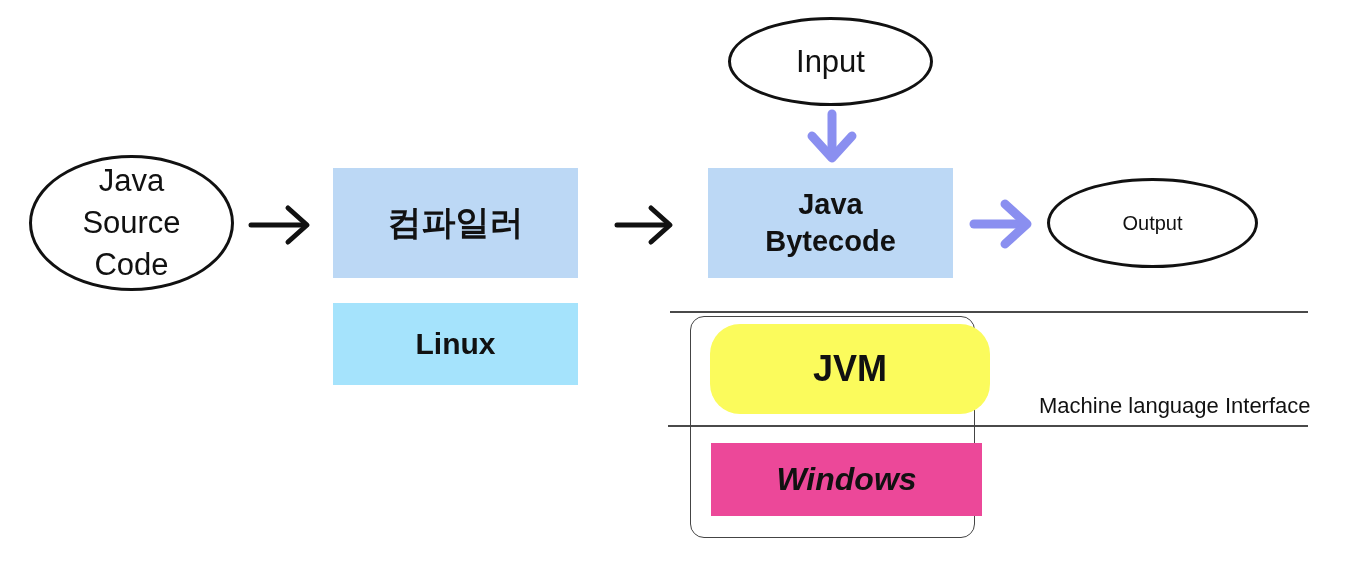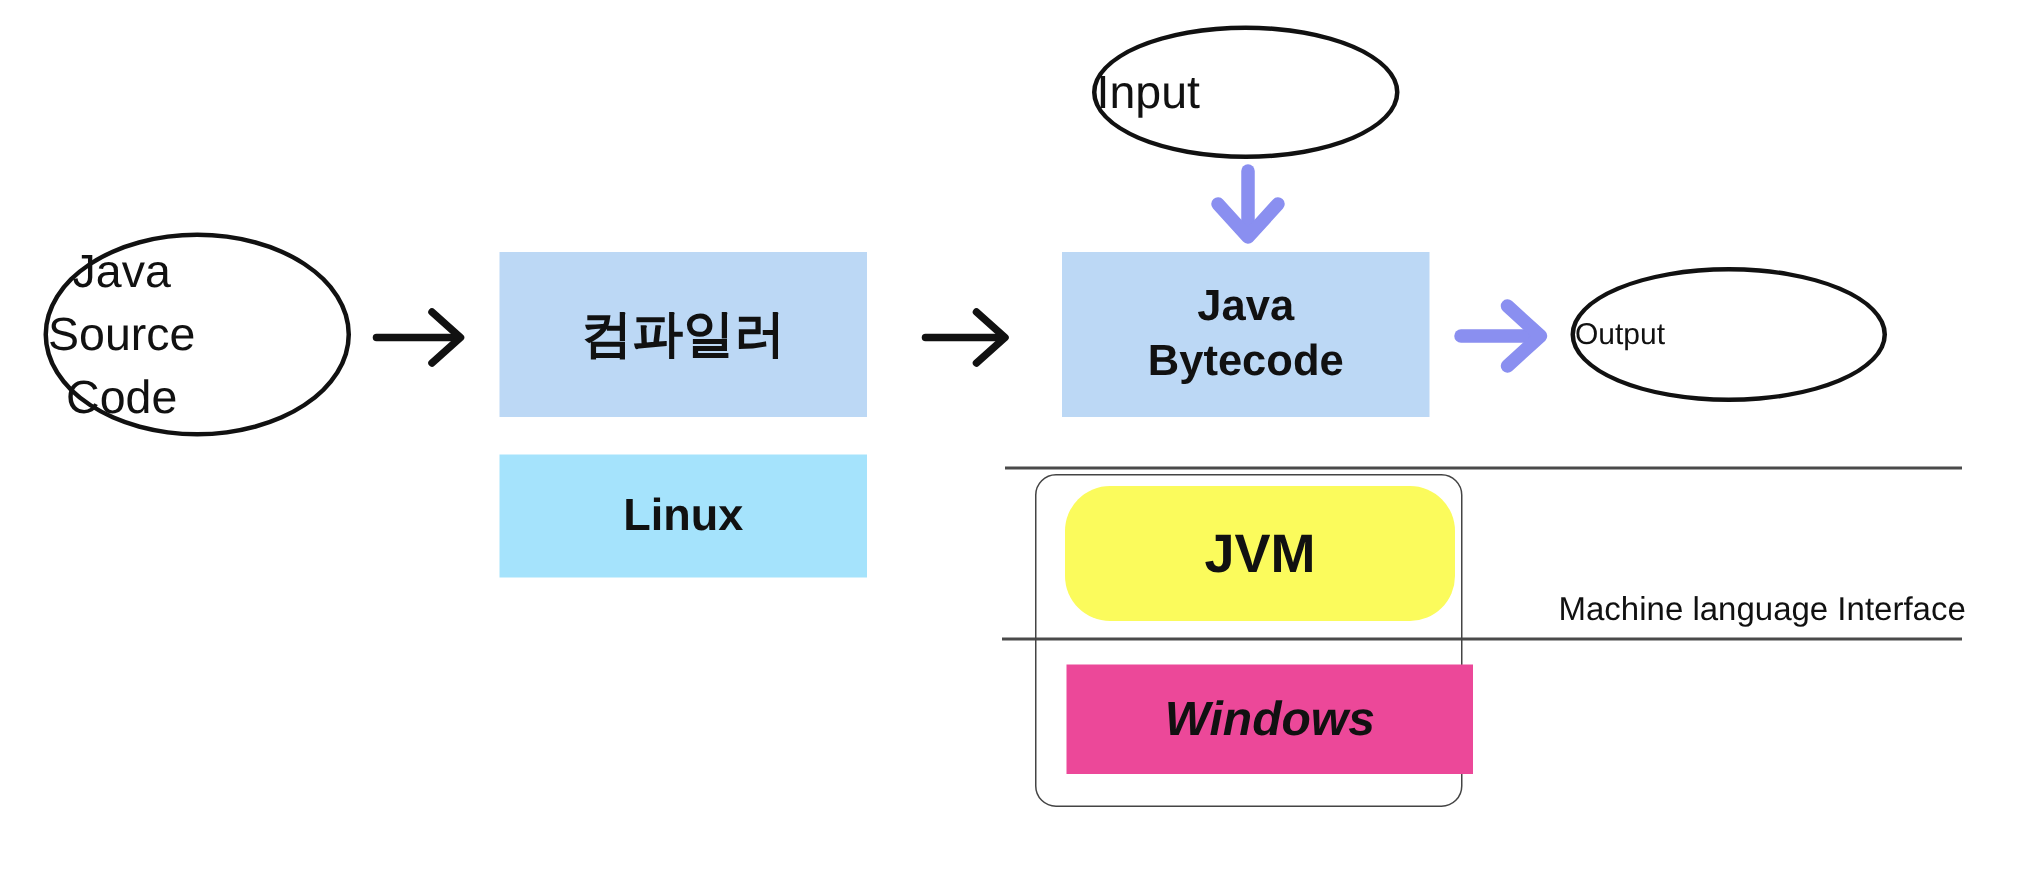--- a/index.html
+++ b/index.html
@@ -14,21 +14,21 @@
     overflow: hidden;
   }
 
   .svg-layer {
     position: absolute;
     left: 0; top: 0;
     width: 1362px; height: 586px;
     pointer-events: none;
   }
 
-  .node { position: absolute; display: flex; align-items: center; text-align: center; }
+  .node { position: absolute; display: flex; align-items: center; justify-content: center; text-align: center; }
   .node .label { white-space: pre-line; }
 
   
   .ellipse {
     border: 3px solid #111;
     border-radius: 50%;
     background: #fff;
   }
   .ellipse-java-source { left: 29px; top: 155px; width: 205px; height: 136px; }
   .ellipse-java-source .label { font-size: 31px; font-weight: 500; line-height: 42px; }
@@ -43,21 +43,21 @@
 
   .box-compiler { left: 333px; top: 168px; width: 245px; height: 110px; background: #BCD8F5; }
   .box-compiler .label { font-size: 34px; }
 
   .box-linux { left: 333px; top: 303px; width: 245px; height: 82px; background: #A5E3FC; }
   .box-linux .label { font-size: 30px; }
 
   .box-java-bytecode { left: 708px; top: 168px; width: 245px; height: 110px; background: #BCD8F5; }
   .box-java-bytecode .label { font-size: 29px; line-height: 37px; }
 
-  .box-jvm { left: 710px; top: 324px; width: 260px; height: 90px; background: #FBFB5C; border-radius: 30px; }
+  .box-jvm { left: 710px; top: 324px; width: 280px; height: 90px; background: #FBFB5C; border-radius: 30px; }
   .box-jvm .label { font-size: 36px; }
 
   .box-windows { left: 711px; top: 443px; width: 271px; height: 73px; background: #ec4899; font-style: italic; }
   .box-windows .label { font-size: 32px; }
 
   
   .platform-container {
     position: absolute;
     left: 690px; top: 316px;
     width: 285px; height: 222px;

